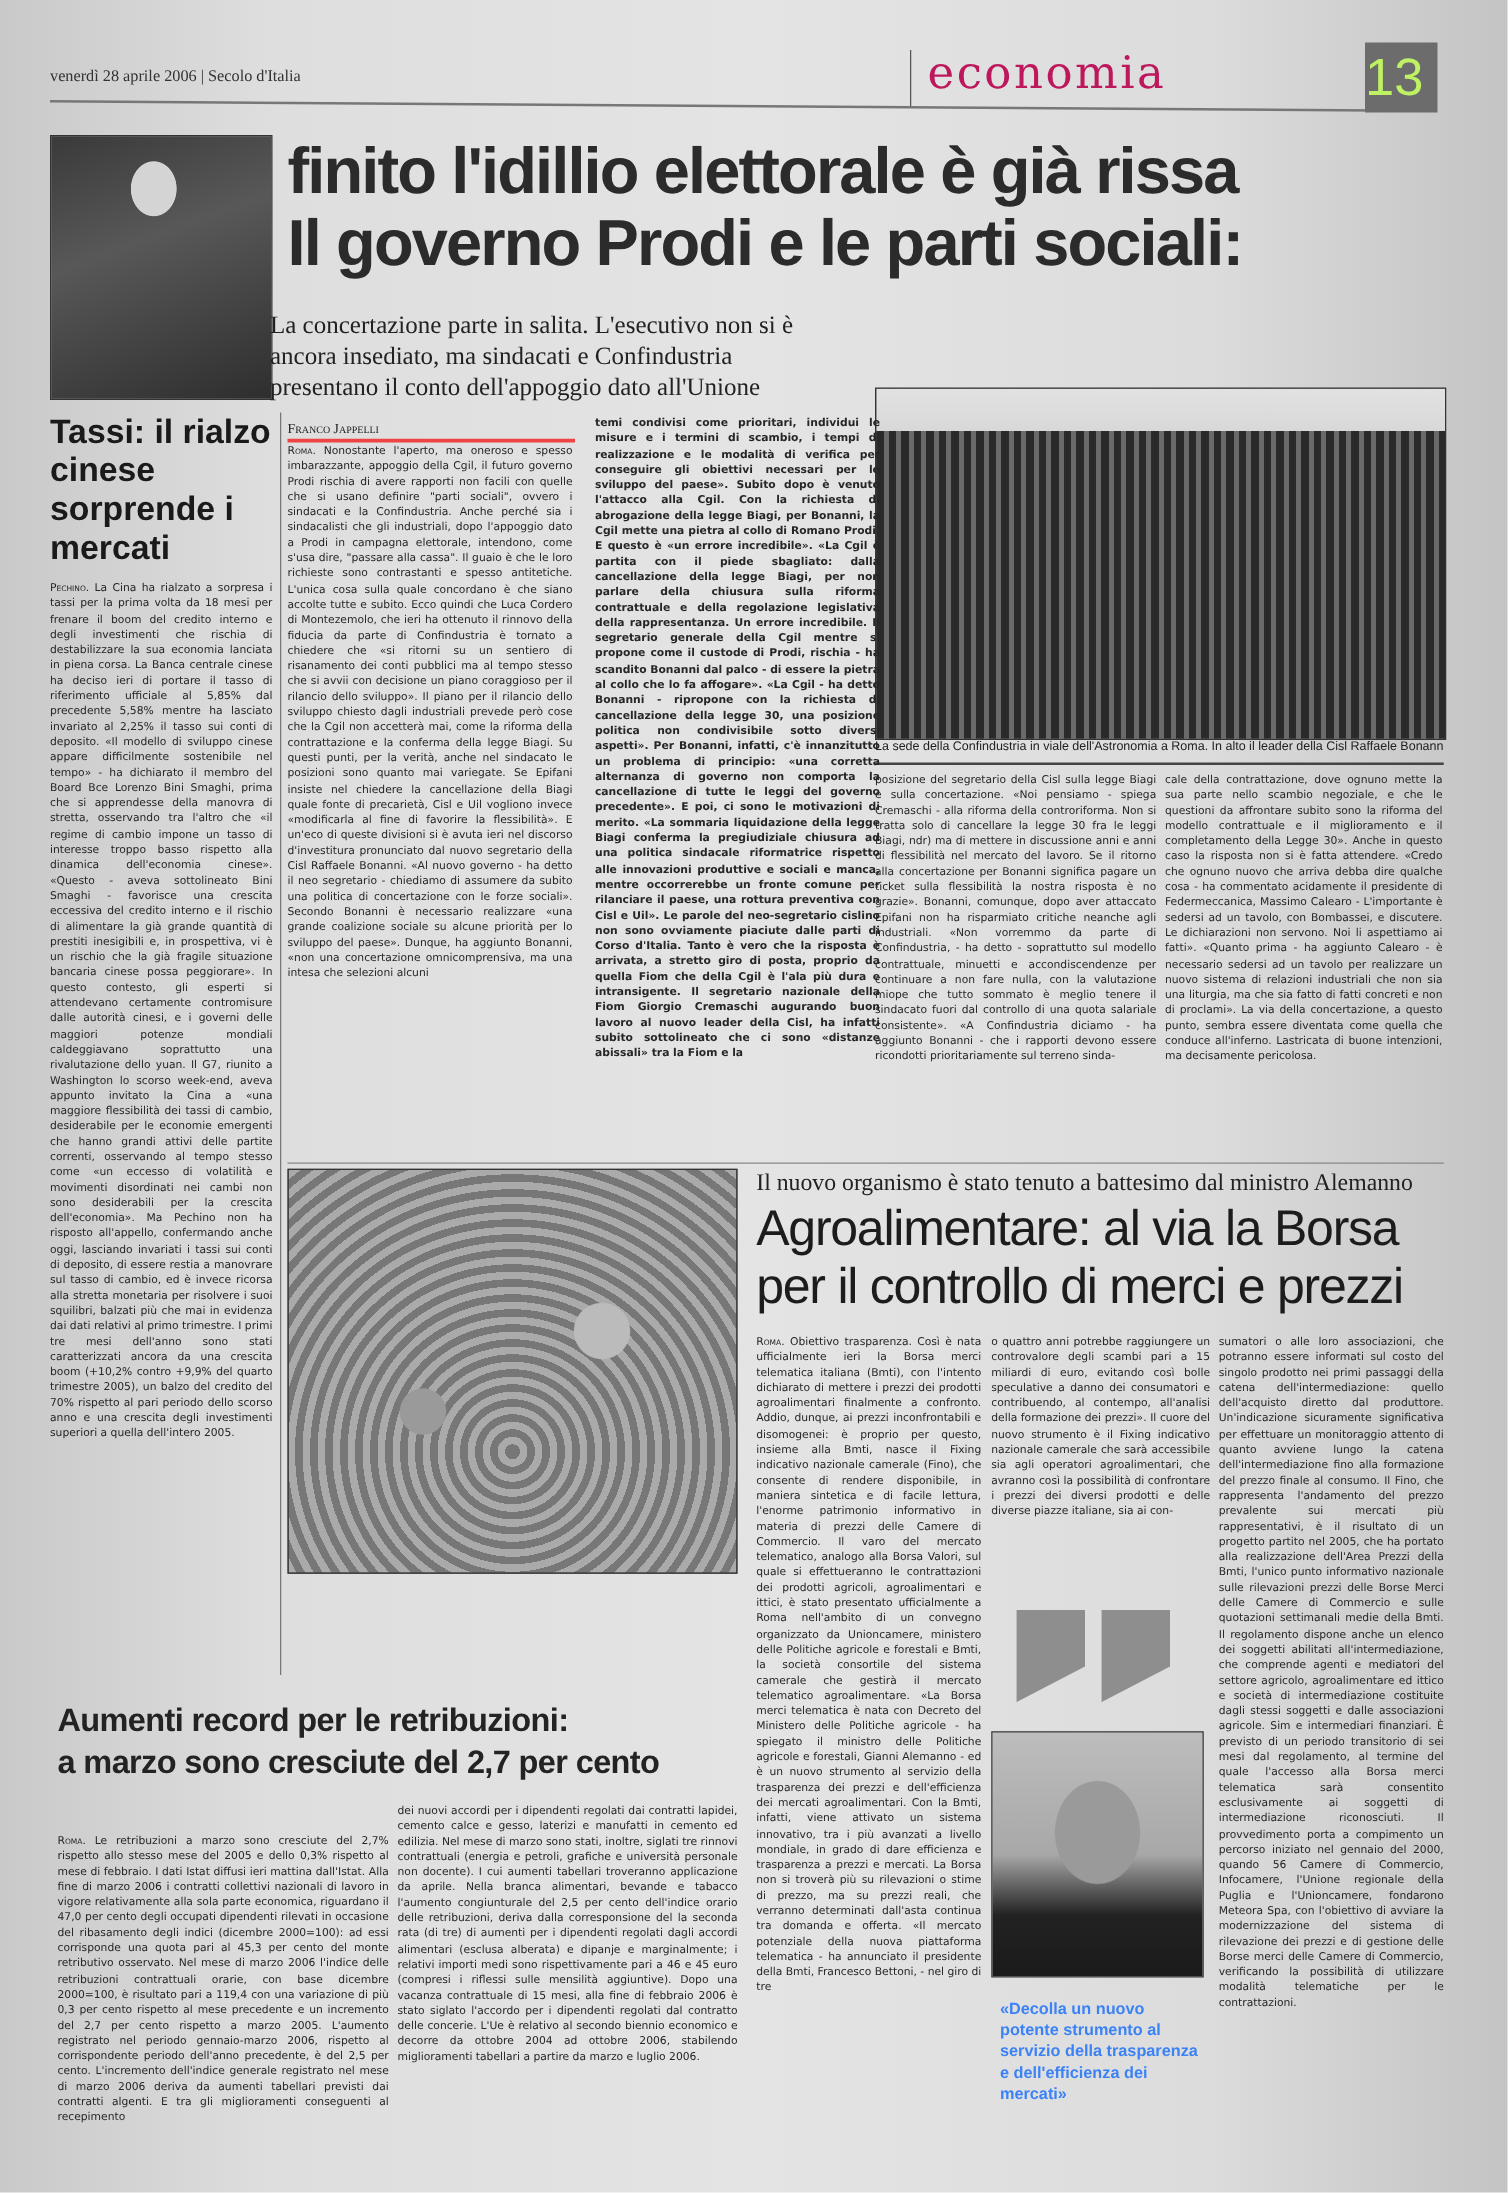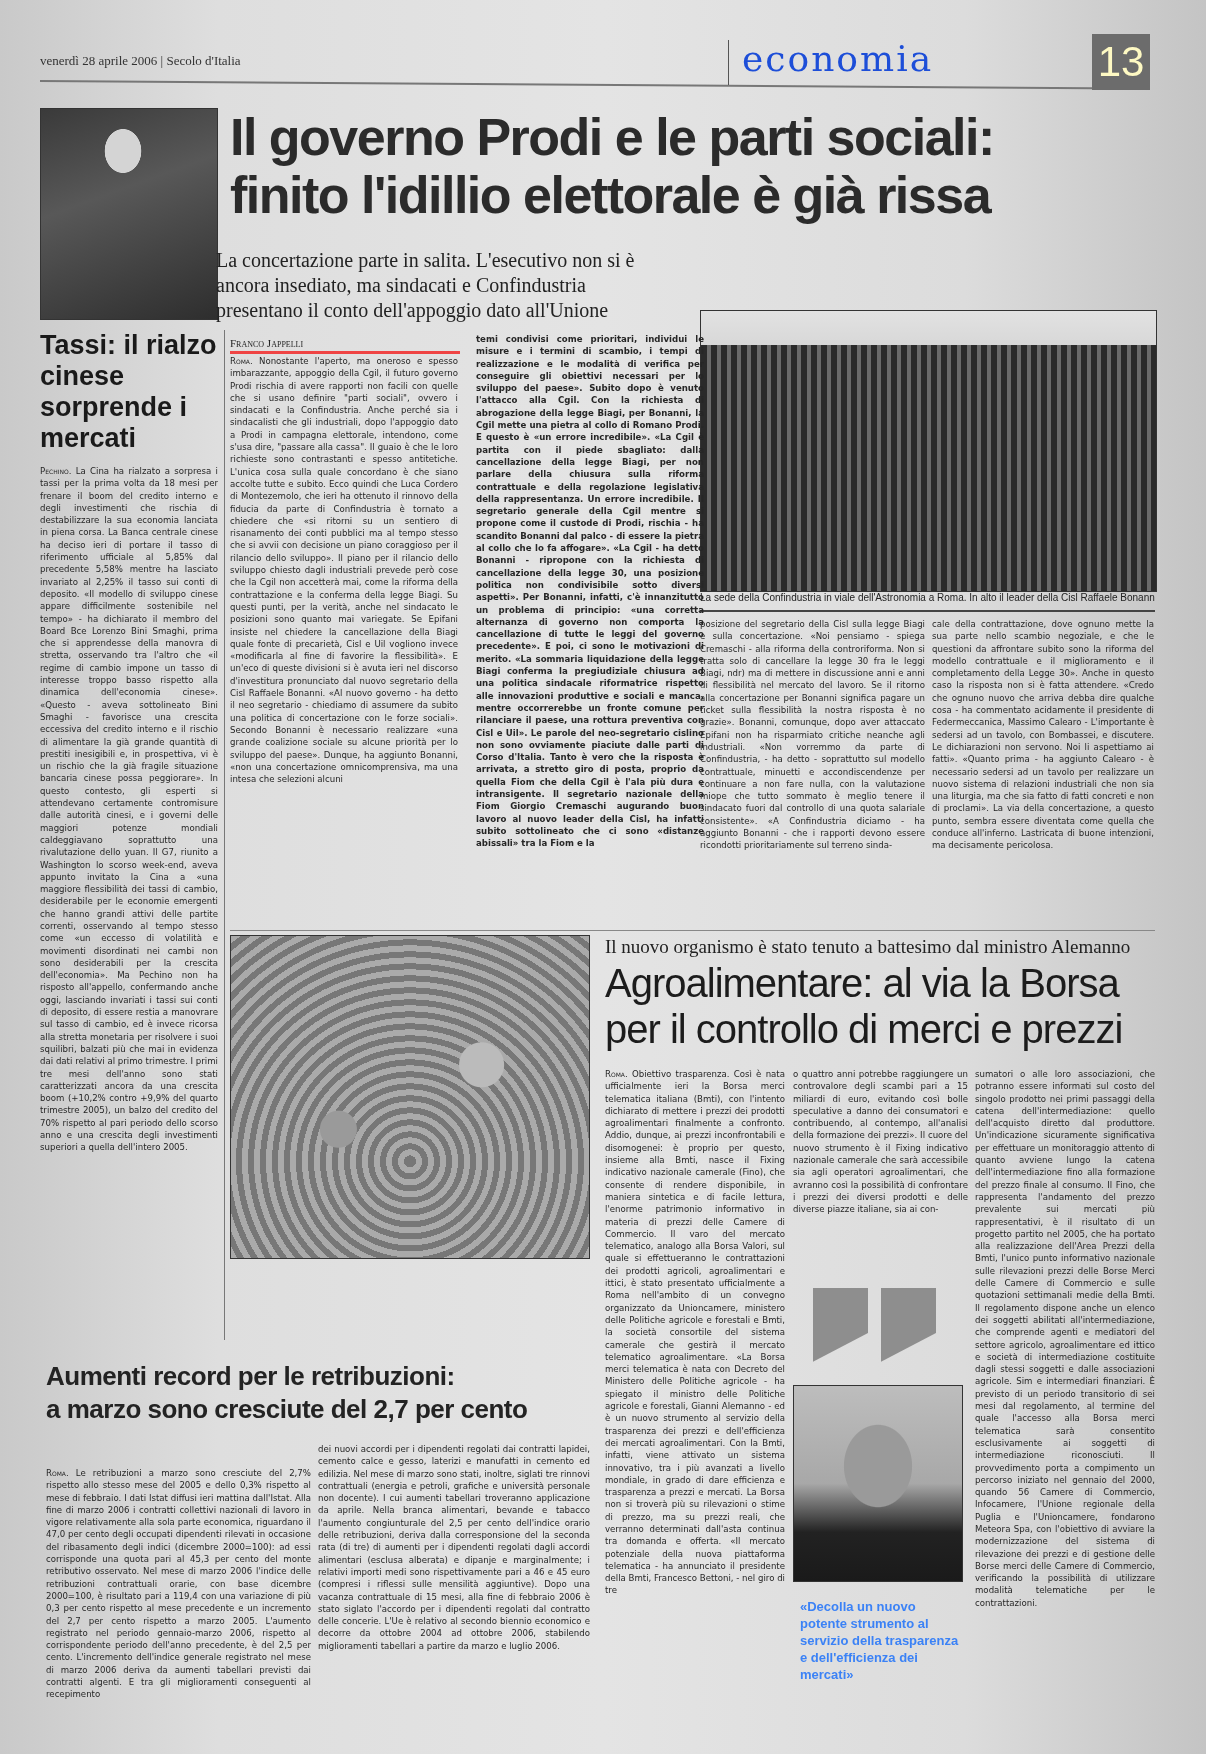--- a/index.html
+++ b/index.html
@@ -6,22 +6,22 @@
   body {
     width: 1206px; height: 1754px; overflow: hidden;
     background: linear-gradient(90deg, #c9c9c9 0%, #dedede 18%, #e4e4e4 50%, #dcdcdc 80%, #c4c4c4 100%);
     font-family: "Liberation Serif", serif; color: #1e1e1e; position: relative;
   }
   .abs { position: absolute; }
   
   #hdr-date { left: 40px; top: 53px; font-size: 13px; font-family: "Liberation Serif", serif; color: #333; }
   #hdr-rule { left: 40px; top: 80px; width: 1090px; height: 2px; background: #777; transform: rotate(0.4deg); transform-origin: left; }
   #hdr-vrule { left: 728px; top: 40px; width: 1px; height: 45px; background: #555; }
-  #hdr-section { left: 742px; top: 38px; font-size: 36px; letter-spacing: 2px; color: #1d4ed8; font-family: "DejaVu Serif", serif; }
-  #hdr-page { left: 1092px; top: 34px; width: 58px; height: 56px; background: #6c6c6c; color: #fef9c3; font-size: 42px; font-family: "Liberation Sans", sans-serif; text-align: center; line-height: 56px; }
+  #hdr-section { left: 742px; top: 38px; font-size: 36px; letter-spacing: 2px; color: #be185d; font-family: "DejaVu Serif", serif; }
+  #hdr-page { left: 1092px; top: 34px; width: 58px; height: 56px; background: #6c6c6c; color: #bef264; font-size: 42px; font-family: "Liberation Sans", sans-serif; text-align: left; line-height: 56px; }
   
   .photo { background: #555; border: 1px solid #333; overflow: hidden; }
   #photo-prodi { left: 40px; top: 108px; width: 176px; height: 210px;
     background: radial-gradient(ellipse 30px 36px at 82px 42px, #d4d4d4 60%, transparent 62%),
                 linear-gradient(160deg, #3a3a3a 0%, #585858 40%, #2e2e2e 100%); }
   #photo-building { left: 700px; top: 310px; width: 455px; height: 280px;
     background:
       linear-gradient(180deg, #e2e2e2 0%, #d8d8d8 12%, transparent 12%),
       repeating-linear-gradient(90deg, #2a2a2a 0 6px, #6a6a6a 6px 10px),
       linear-gradient(180deg, #444 0%, #2f2f2f 70%, #8a8a8a 70%, #a0a0a0 100%); }
@@ -82,22 +82,22 @@
 <div class="abs photo" id="photo-building"></div>
 <div class="abs" id="caption">La sede della Confindustria in viale dell'Astronomia a Roma. In alto il leader della Cisl Raffaele Bonanni</div>
 <div class="abs photo" id="photo-market"></div>
 <div class="abs" id="deco-quote">
   <div class="qblock" style="left:0"></div>
   <div class="qblock" style="left:68px"></div>
 </div>
 <div class="abs photo" id="photo-alemanno"></div>
 
 <div class="abs" id="main-headline">
+  <div>finito l'idillio elettorale è già rissa</div>
   <div>Il governo Prodi e le parti sociali:</div>
-  <div>finito l'idillio elettorale è già rissa</div>
 </div>
 <div class="abs" id="main-deck">La concertazione parte in salita. L'esecutivo non si è ancora insediato, ma sindacati e Confindustria presentano il conto dell'appoggio dato all'Unione</div>
 <div class="abs" id="byline">Franco Jappelli</div>
 <div class="abs col" id="prodi-col1">
   <span class="lead">Roma.</span>
   <span>Nonostante l'aperto, ma oneroso e spesso imbarazzante, appoggio della Cgil, il futuro governo Prodi rischia di avere rapporti non facili con quelle che si usano definire "parti sociali", ovvero i sindacati e la Confindustria. Anche perché sia i sindacalisti che gli industriali, dopo l'appoggio dato a Prodi in campagna elettorale, intendono, come s'usa dire, "passare alla cassa". Il guaio è che le loro richieste sono contrastanti e spesso antitetiche. L'unica cosa sulla quale concordano è che siano accolte tutte e subito. Ecco quindi che Luca Cordero di Montezemolo, che ieri ha ottenuto il rinnovo della fiducia da parte di Confindustria è tornato a chiedere che «si ritorni su un sentiero di risanamento dei conti pubblici ma al tempo stesso che si avvii con decisione un piano coraggioso per il rilancio dello sviluppo». Il piano per il rilancio dello sviluppo chiesto dagli industriali prevede però cose che la Cgil non accetterà mai, come la riforma della contrattazione e la conferma della legge Biagi. Su questi punti, per la verità, anche nel sindacato le posizioni sono quanto mai variegate. Se Epifani insiste nel chiedere la cancellazione della Biagi quale fonte di precarietà, Cisl e Uil vogliono invece «modificarla al fine di favorire la flessibilità». E un'eco di queste divisioni si è avuta ieri nel discorso d'investitura pronunciato dal nuovo segretario della Cisl Raffaele Bonanni. «Al nuovo governo - ha detto il neo segretario - chiediamo di assumere da subito una politica di concertazione con le forze sociali». Secondo Bonanni è necessario realizzare «una grande coalizione sociale su alcune priorità per lo sviluppo del paese». Dunque, ha aggiunto Bonanni, «non una concertazione omnicomprensiva, ma una intesa che selezioni alcuni</span>
 </div>
 <div class="abs col" id="prodi-col2">temi condivisi come prioritari, individui le misure e i termini di scambio, i tempi di realizzazione e le modalità di verifica per conseguire gli obiettivi necessari per lo sviluppo del paese». Subito dopo è venuto l'attacco alla Cgil. Con la richiesta di abrogazione della legge Biagi, per Bonanni, la Cgil mette una pietra al collo di Romano Prodi. E questo è «un errore incredibile». «La Cgil è partita con il piede sbagliato: dalla cancellazione della legge Biagi, per non parlare della chiusura sulla riforma contrattuale e della regolazione legislativa della rappresentanza. Un errore incredibile. Il segretario generale della Cgil mentre si propone come il custode di Prodi, rischia - ha scandito Bonanni dal palco - di essere la pietra al collo che lo fa affogare». «La Cgil - ha detto Bonanni - ripropone con la richiesta di cancellazione della legge 30, una posizione politica non condivisibile sotto diversi aspetti». Per Bonanni, infatti, c'è innanzitutto un problema di principio: «una corretta alternanza di governo non comporta la cancellazione di tutte le leggi del governo precedente». E poi, ci sono le motivazioni di merito. «La sommaria liquidazione della legge Biagi conferma la pregiudiziale chiusura ad una politica sindacale riformatrice rispetto alle innovazioni produttive e sociali e manca, mentre occorrerebbe un fronte comune per rilanciare il paese, una rottura preventiva con Cisl e Uil». Le parole del neo-segretario cislino non sono ovviamente piaciute dalle parti di Corso d'Italia. Tanto è vero che la risposta è arrivata, a stretto giro di posta, proprio da quella Fiom che della Cgil è l'ala più dura e intransigente. Il segretario nazionale della Fiom Giorgio Cremaschi augurando buon lavoro al nuovo leader della Cisl, ha infatti subito sottolineato che ci sono «distanze abissali» tra la Fiom e la</div>
 <div class="abs col" id="prodi-col3">posizione del segretario della Cisl sulla legge Biagi e sulla concertazione. «Noi pensiamo - spiega Cremaschi - alla riforma della controriforma. Non si tratta solo di cancellare la legge 30 fra le leggi Biagi, ndr) ma di mettere in discussione anni e anni di flessibilità nel mercato del lavoro. Se il ritorno alla concertazione per Bonanni significa pagare un ticket sulla flessibilità la nostra risposta è no grazie». Bonanni, comunque, dopo aver attaccato Epifani non ha risparmiato critiche neanche agli industriali. «Non vorremmo da parte di Confindustria, - ha detto - soprattutto sul modello contrattuale, minuetti e accondiscendenze per continuare a non fare nulla, con la valutazione miope che tutto sommato è meglio tenere il sindacato fuori dal controllo di una quota salariale consistente». «A Confindustria diciamo - ha aggiunto Bonanni - che i rapporti devono essere ricondotti prioritariamente sul terreno sinda-</div>
 <div class="abs col" id="prodi-col4">cale della contrattazione, dove ognuno mette la sua parte nello scambio negoziale, e che le questioni da affrontare subito sono la riforma del modello contrattuale e il miglioramento e il completamento della Legge 30». Anche in questo caso la risposta non si è fatta attendere. «Credo che ognuno nuovo che arriva debba dire qualche cosa - ha commentato acidamente il presidente di Federmeccanica, Massimo Calearo - L'importante è sedersi ad un tavolo, con Bombassei, e discutere. Le dichiarazioni non servono. Noi li aspettiamo ai fatti». «Quanto prima - ha aggiunto Calearo - è necessario sedersi ad un tavolo per realizzare un nuovo sistema di relazioni industriali che non sia una liturgia, ma che sia fatto di fatti concreti e non di proclami». La via della concertazione, a questo punto, sembra essere diventata come quella che conduce all'inferno. Lastricata di buone intenzioni, ma decisamente pericolosa.</div>

